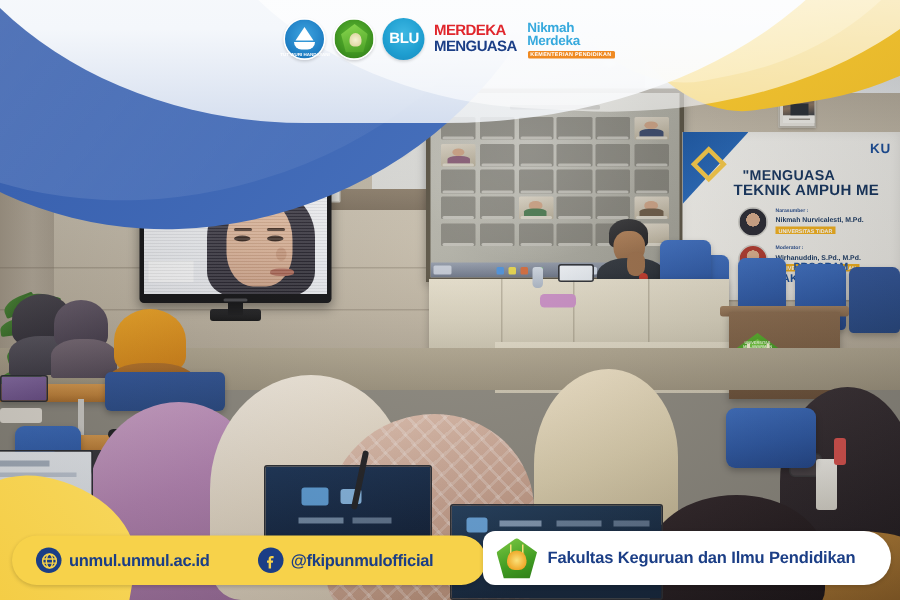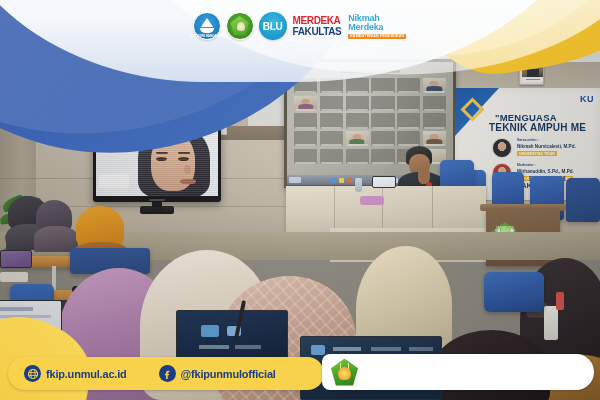--- a/index.html
+++ b/index.html
@@ -657,40 +657,40 @@
     </div>
     <div class="lg lg-unmul">
       <div class="pent"></div>
       <div class="core"></div>
     </div>
     <div class="lg lg-blu">
       <span>BLU</span>
     </div>
     <div class="lg lg-merdeka">
       <div class="m1">MERDEKA</div>
-      <div class="m2">FAKULTAS</div>
+      <div class="m2">MENGUASA</div>
     </div>
     <div class="lg lg-kampus">
       <div class="k1">Nikmah</div>
       <div class="k2">Merdeka</div>
       <div class="k3">KEMENTERIAN PENDIDIKAN</div>
     </div>
   </div>
 
   <div class="bar-social">
     <div class="soc-item">
       <span class="soc-ico">
         <svg width="11" height="11" viewBox="0 0 24 24">
             <circle cx="12" cy="12" r="10" fill="none" stroke="#f7d24a" stroke-width="2.2"></circle>
             <ellipse cx="12" cy="12" rx="4.6" ry="10" fill="none" stroke="#f7d24a" stroke-width="2"></ellipse>
             <line x1="2" y1="9" x2="22" y2="9" stroke="#f7d24a" stroke-width="2"></line>
             <line x1="2" y1="15" x2="22" y2="15" stroke="#f7d24a" stroke-width="2"></line>
           </svg>
       </span>
-      <span class="soc-txt">fkip.unmul.ac.id</span>
+      <span class="soc-txt">unmul.unmul.ac.id</span>
     </div>
     <div class="soc-gap"></div>
     <div class="soc-gap"></div>
     <div class="soc-item">
       <span class="soc-ico">
         <svg width="12" height="12" viewBox="0 0 24 24">
             <path d="M14.6 8.3h2.2V5.3h-2.6c-2.5 0-4 1.5-4 4v2H8v3h2.2V22h3.2v-7.7h2.4l.4-3h-2.8V9.6c0-.9.3-1.3 1.2-1.3z" fill="#f7d24a"></path>
           </svg>
       </span>
       <span class="soc-txt">@fkipunmulofficial</span>
@@ -698,16 +698,17 @@
   </div>
 
   <div class="bar-fak">
     <div class="fak-logo">
       <div class="fak-pent"></div>
       <div class="fak-ray" style="left:9px"></div>
       <div class="fak-ray" style="left:17px"></div>
       <div class="fak-core"></div>
     </div>
     <div>
+      <div class="fak-t1">Fakultas Keguruan dan Ilmu Pendidikan</div>
     </div>
   </div>
 
 </div>
 
 </body></html>

